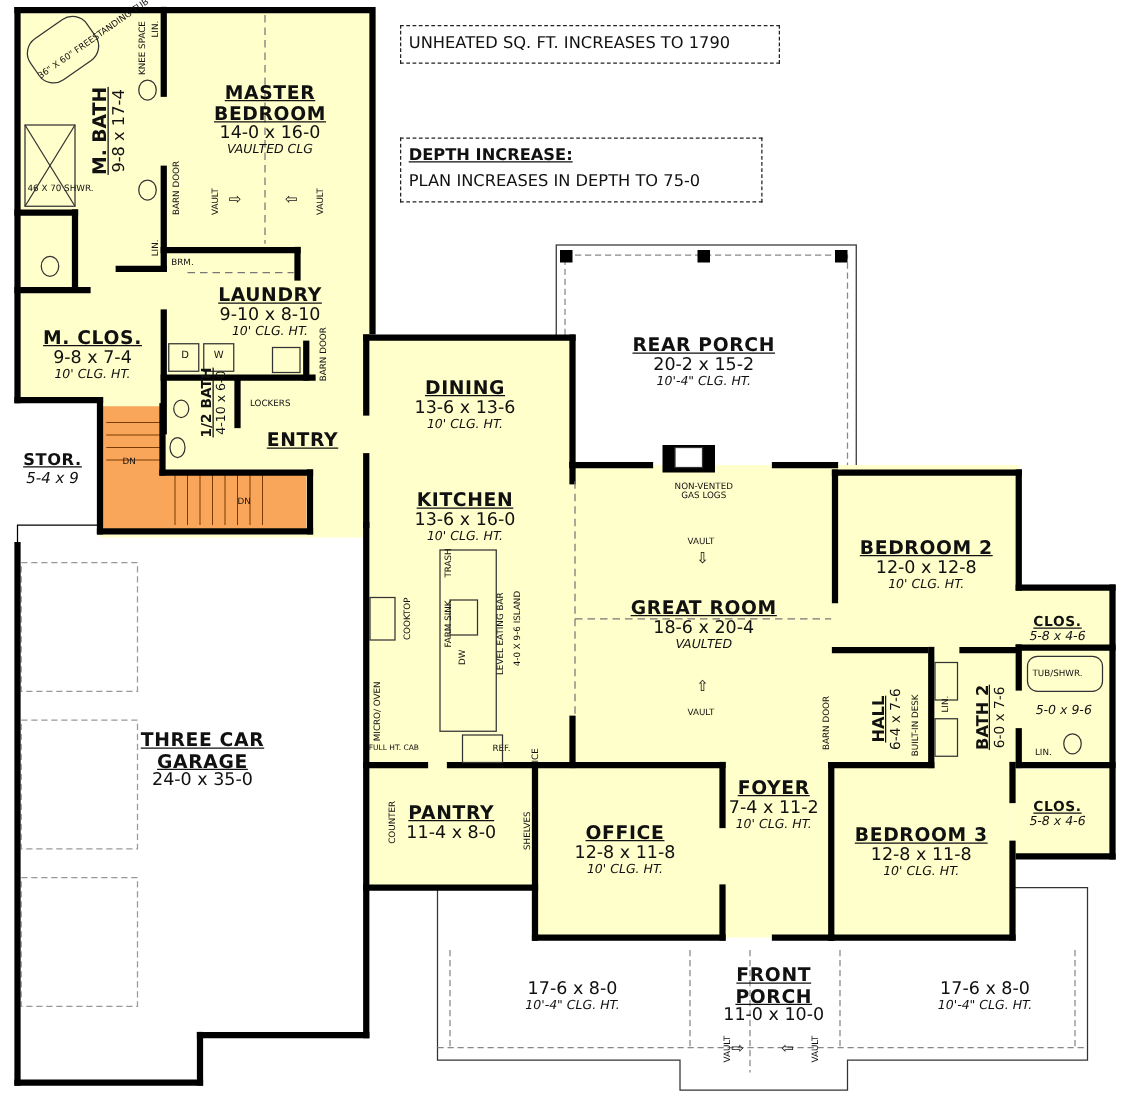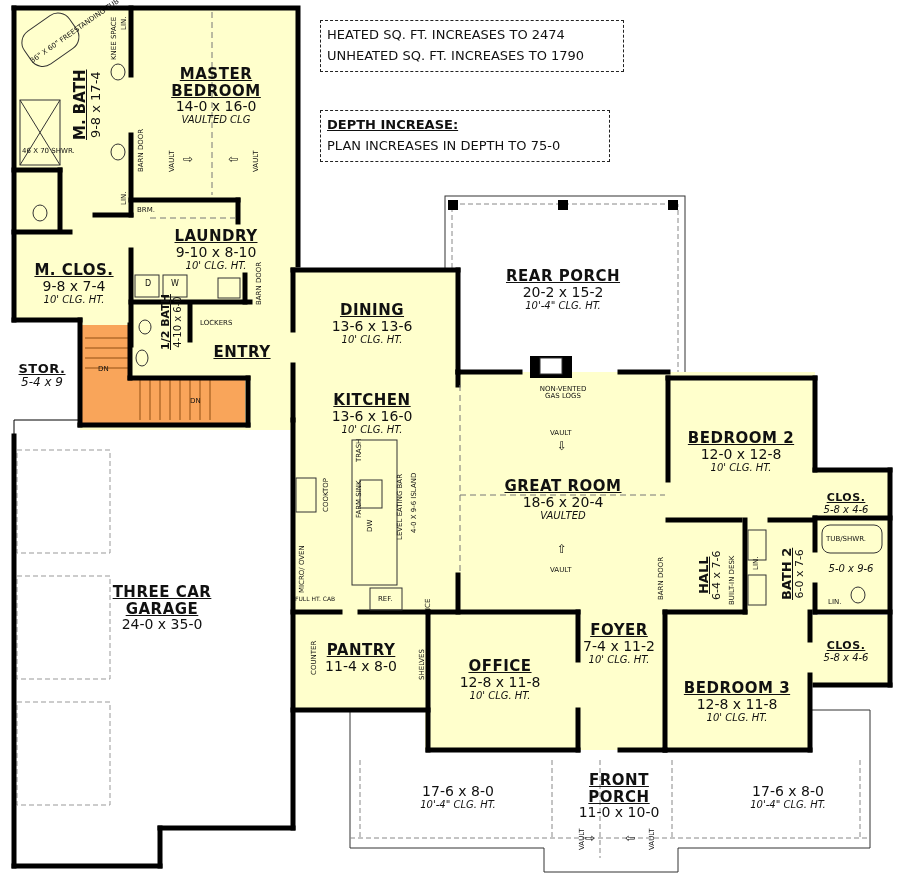--- a/index.html
+++ b/index.html
@@ -193,21 +193,20 @@
 
   <g stroke="#777" stroke-dasharray="6,4" fill="none" stroke-width="1">
     <line x1="212" y1="12" x2="212" y2="195"></line>
     <line x1="460" y1="495" x2="665" y2="495"></line>
     <line x1="150" y1="218" x2="235" y2="218"></line>
     <line x1="460" y1="385" x2="460" y2="575"></line>
   </g>
 </svg>
 
 <div class="note" style="left:320px; top:20px; width:290px;">
-  <span class="line">HEATED SQ. FT. INCREASES TO 2474</span>
   <span class="line">UNHEATED SQ. FT. INCREASES TO 1790</span>
 </div>
 <div class="note" style="left:320px; top:110px; width:276px;">
   <span class="head">DEPTH INCREASE:</span>
   <span class="line">PLAN INCREASES IN DEPTH TO 75-0</span>
 </div>
 
 <div class="lbl" style="left:216px; top:66px;">
   <span class="name">MASTER</span>
   <span class="name">BEDROOM</span>
@@ -316,21 +315,21 @@
   <span class="dim">12-8 x 11-8</span>
   <span class="clg">10' CLG. HT.</span>
 </div>
 
 <div class="lbl" style="left:619px; top:622px;">
   <span class="name">FOYER</span>
   <span class="dim">7-4 x 11-2</span>
   <span class="clg">10' CLG. HT.</span>
 </div>
 
-<div class="lbl" style="left:737px; top:680px;text-align:center;">
+<div class="lbl" style="left:737px; top:660px;text-align:center;">
   <span class="name">BEDROOM 3</span>
   <span class="dim">12-8 x 11-8</span>
   <span class="clg">10' CLG. HT.</span>
 </div>
 
 <div class="lbl" style="left:619px; top:772px;">
   <span class="name">FRONT</span>
   <span class="name">PORCH</span>
   <span class="dim">11-0 x 10-0</span>
 </div>
@@ -372,21 +371,21 @@
 <div class="tiny" style="left:550px; top:567px;">VAULT</div>
 <div class="tinyv" style="left:657px; top:600px;">BARN DOOR</div>
 <div class="tinyv" style="left:355px; top:462px;">TRASH</div>
 <div class="tinyv" style="left:355px; top:518px;">FARM SINK</div>
 <div class="tinyv" style="left:366px; top:532px;">DW</div>
 <div class="tinyv" style="left:396px; top:540px;">LEVEL EATING BAR</div>
 <div class="tinyv" style="left:410px; top:533px;">4-0 X 9-6 ISLAND</div>
 <div class="tinyv" style="left:322px; top:512px;">COOKTOP</div>
 <div class="tinyv" style="left:298px; top:593px;">MICRO/ OVEN</div>
 <div class="tiny" style="left:295px; top:596px; font-size:6px;">FULL HT. CAB</div>
-<div class="tiny" style="left:378px; top:596px;">REF.</div>
+<div class="tiny" style="left:394px; top:596px;">REF.</div>
 <div class="tinyv" style="left:424px; top:610px;">ICE</div>
 <div class="tinyv" style="left:310px; top:675px;">COUNTER</div>
 <div class="tinyv" style="left:418px; top:680px;">SHELVES</div>
 <div class="tinyv" style="left:728px; top:605px;">BUILT-IN DESK</div>
 <div class="tinyv" style="left:752px; top:570px;">LIN.</div>
 <div class="tiny" style="left:826px; top:536px;">TUB/SHWR.</div>
 <div class="tiny" style="left:828px; top:599px;">LIN.</div>
 <div class="tinyv" style="left:578px; top:850px;">VAULT</div>
 <div class="tinyv" style="left:648px; top:850px;">VAULT</div>
 <div class="tiny" style="left:585px; top:832px; font-size:12px;">⇨</div>

